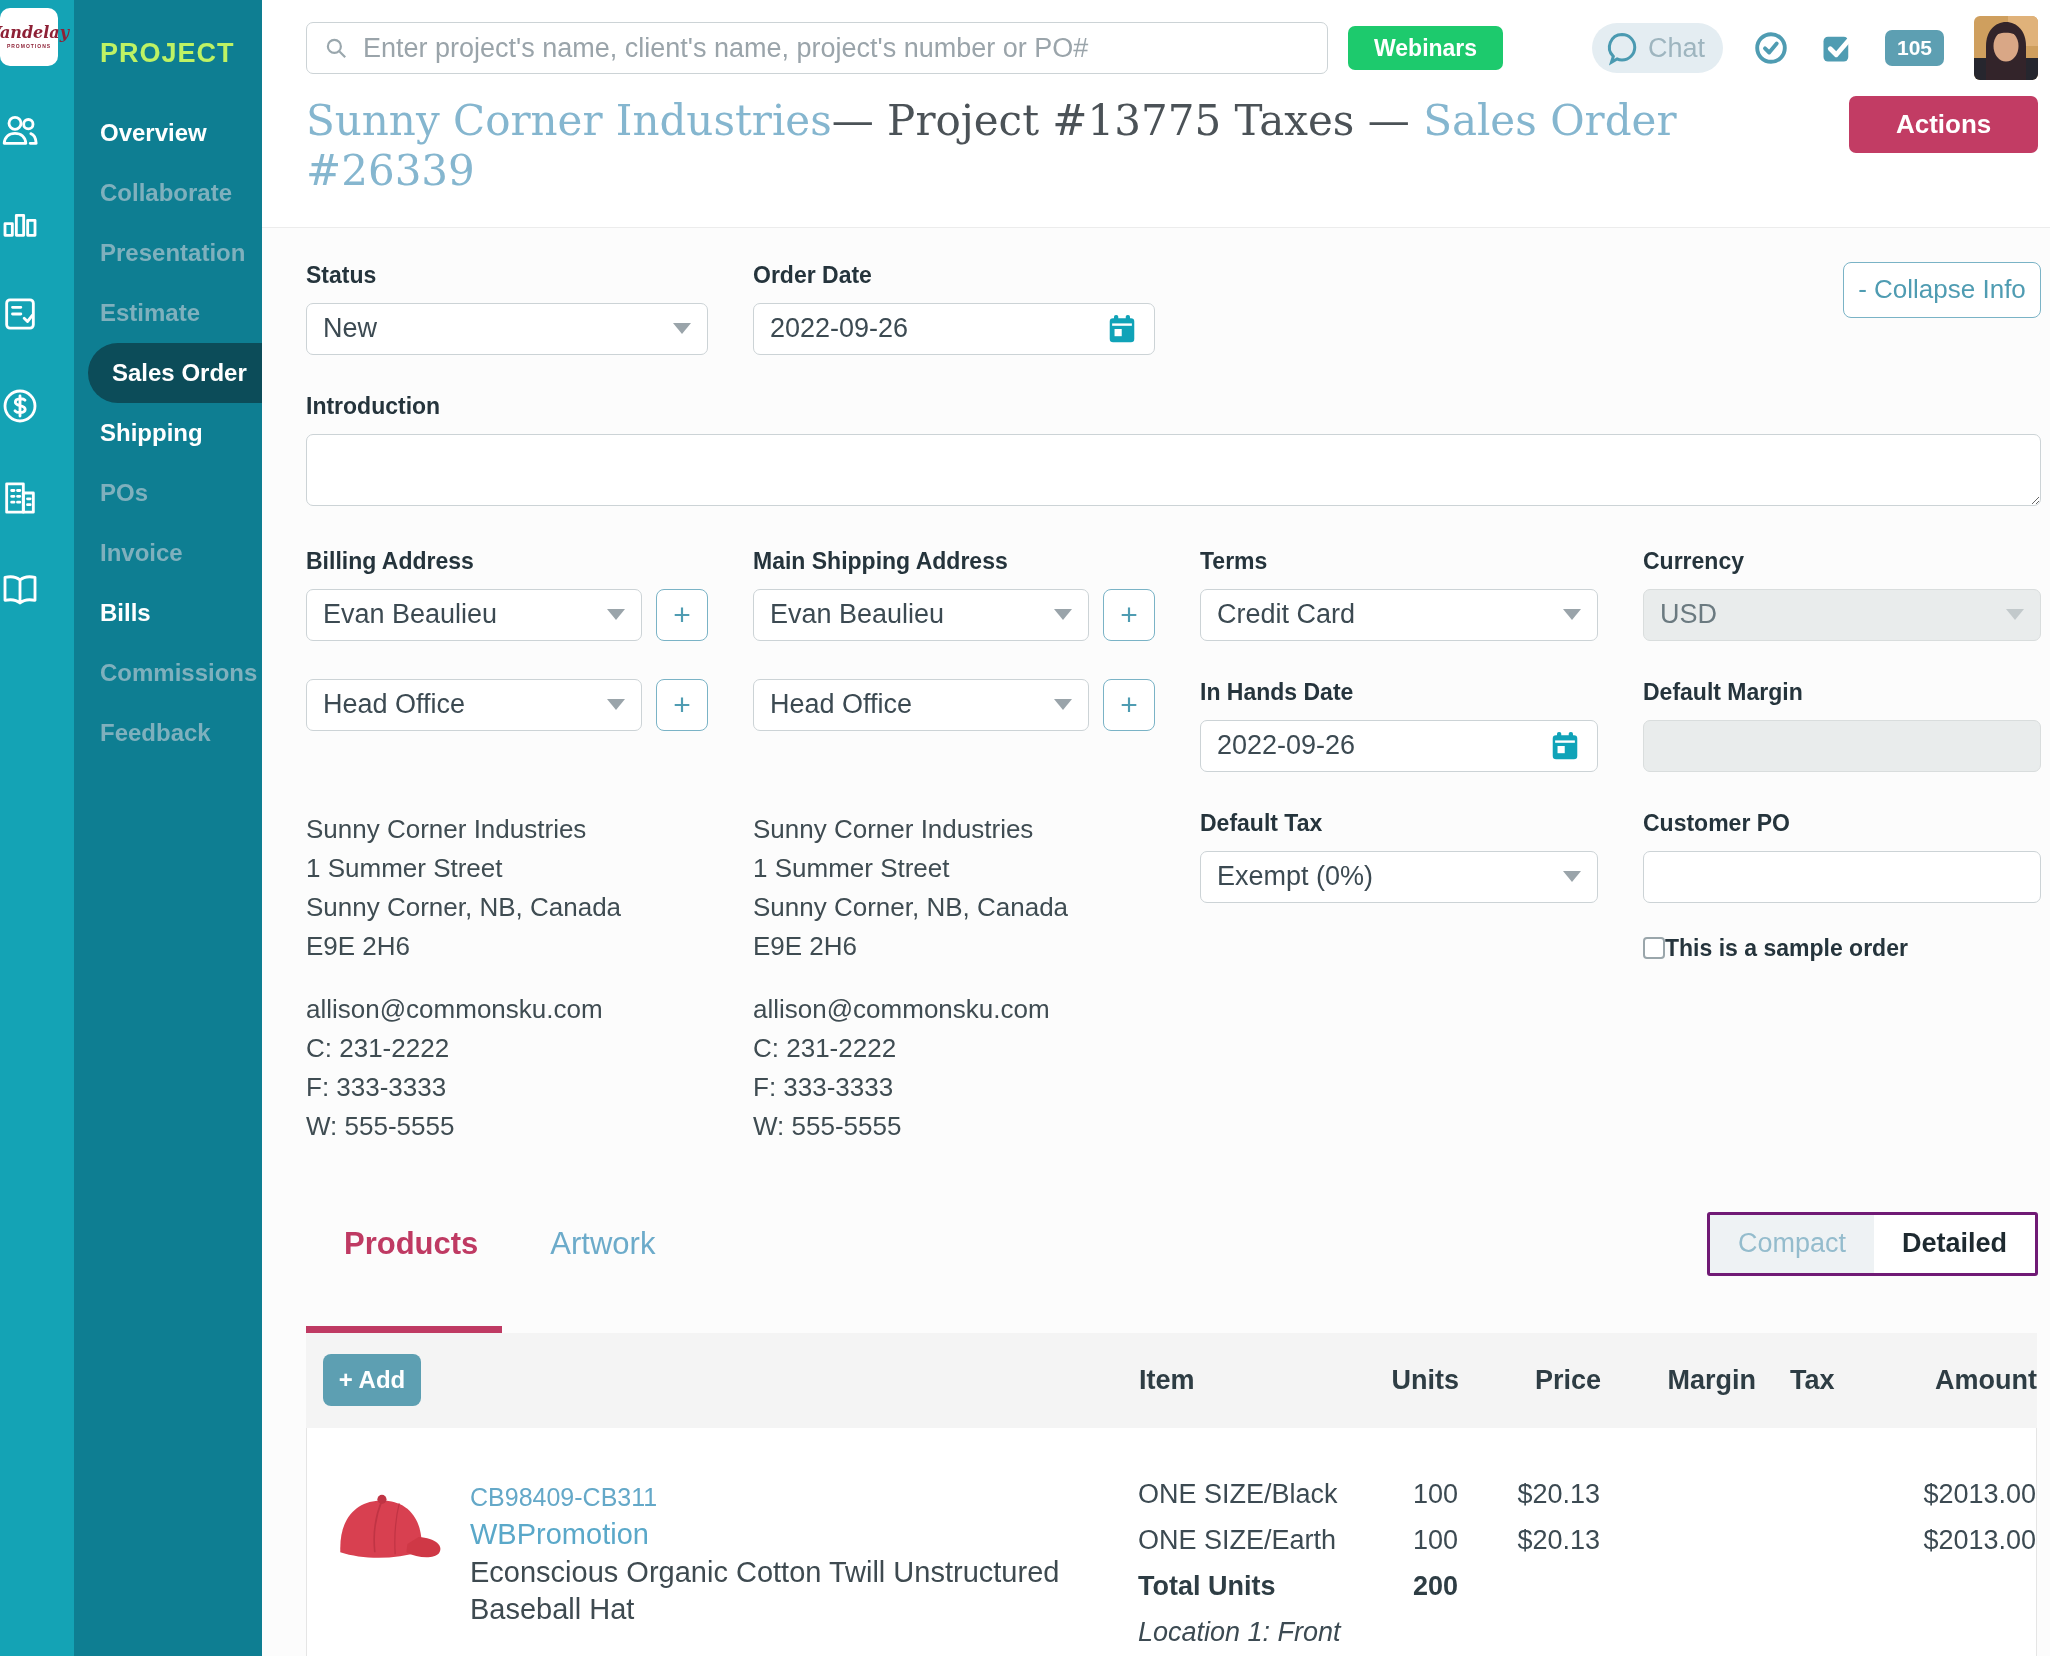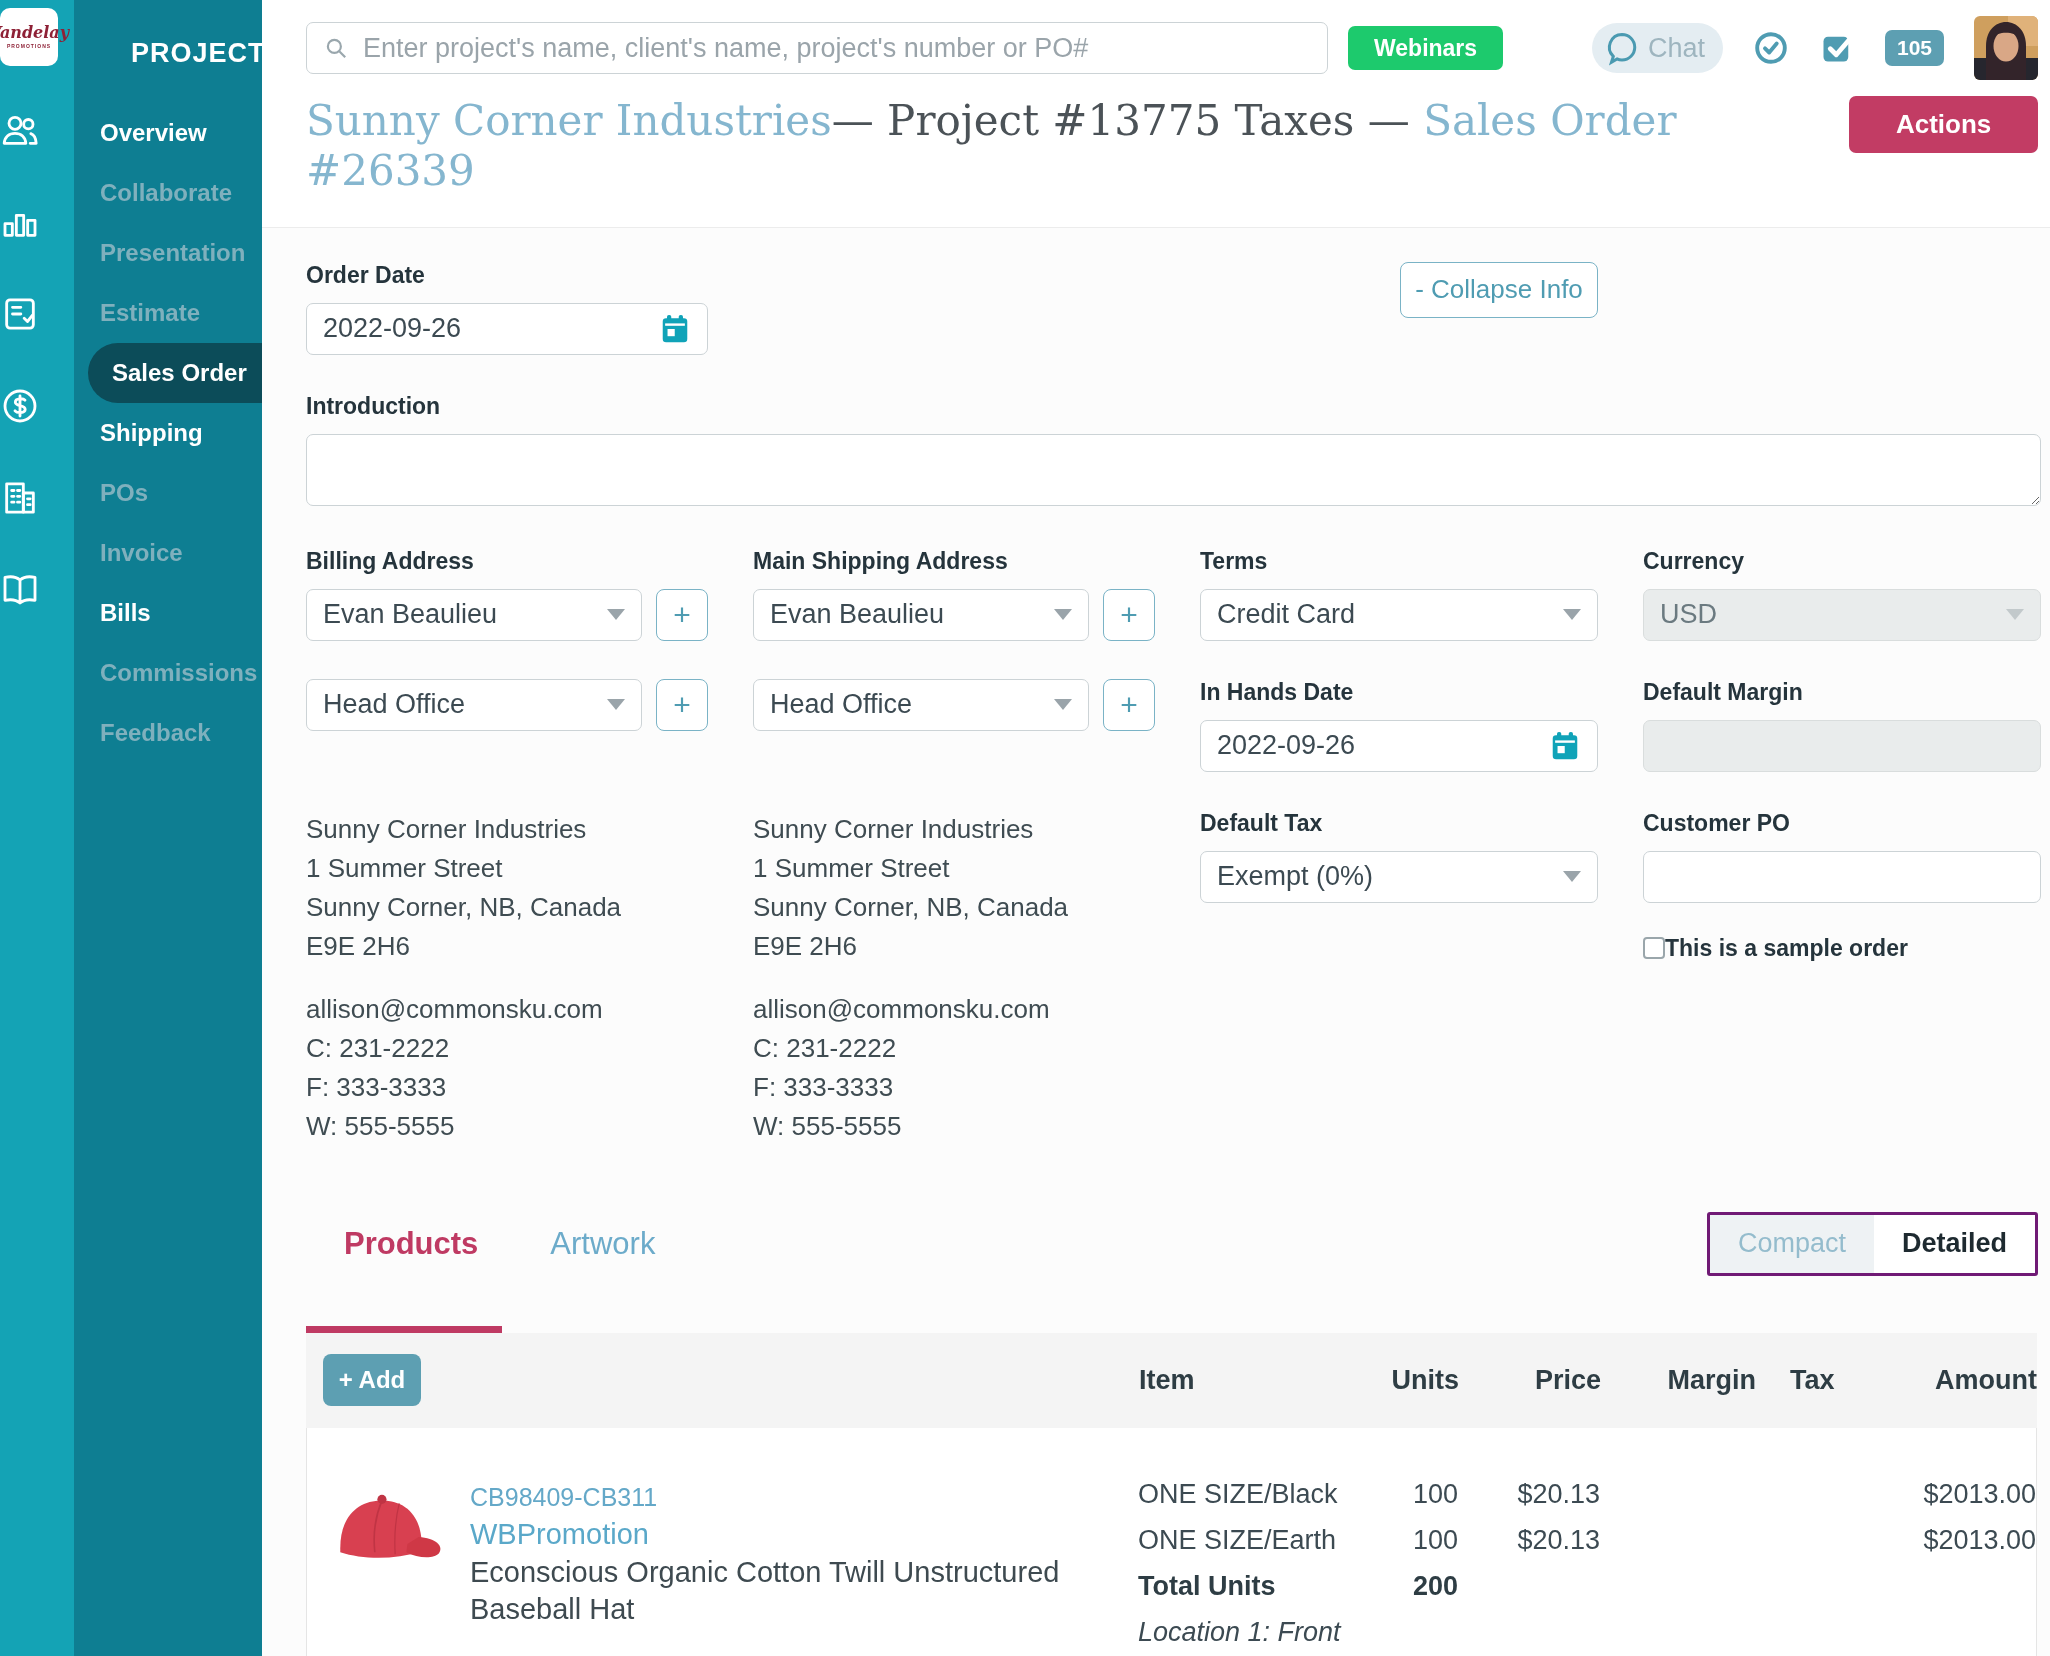--- a/index.html
+++ b/index.html
@@ -13,21 +13,21 @@
     display:flex; flex-direction:column; align-items:center; justify-content:center; cursor:pointer; }
   .logo-script { font-family:"DejaVu Serif", serif; font-style:italic; font-weight:bold;
     font-size:16px; color:#8e2136; line-height:1; }
   .logo-sub { font-size:5px; letter-spacing:1px; color:#8e2136; font-weight:bold; margin-top:2px; }
   .rail-icons { display:flex; flex-direction:column; gap:52px; margin-top:44px; }
   .rail-ic { width:40px; height:40px; cursor:pointer; }
   .rail-ic svg { width:40px; height:40px; stroke:#fff; fill:none; stroke-width:1.7; stroke-linecap:round; stroke-linejoin:round; }
 
   
   .sidebar { width:188px; flex:0 0 188px; background:#0e7e92; }
-  .sb-title { color:#ffffff; font-weight:bold; font-size:27px; letter-spacing:1px; padding:38px 0 34px 26px;margin-left:31px; }
+  .sb-title { color:#bef264; font-weight:bold; font-size:27px; letter-spacing:1px; padding:38px 0 34px 26px; }
   .sb-item { height:60px; display:flex; align-items:center; padding-left:26px;
     font-size:24px; font-weight:bold; cursor:pointer; color:#7fb0bd; }
   .sb-item.st-bright { color:#ffffff; }
   .sb-item.st-muted  { color:#7fb0bd; }
   .sb-item.st-active { color:#ffffff; background:#0c4c59; border-radius:30px 0 0 30px; margin-left:14px; padding-left:24px; }
 
   
   .main { flex:1; display:flex; flex-direction:column; background:#fcfcfc; min-width:0; }
   .topbar { background:#fff; display:flex; align-items:center; padding:16px 12px 8px 44px; }
   .search { width:1022px; height:52px; border:1px solid #ccd3d6; border-radius:7px; background:#fff;
@@ -252,20 +252,27 @@
         <span class="t-blue">Sunny Corner Industries</span><span class="t-dark">— Project #13775 Taxes —</span>
         <span class="t-blue">Sales Order #26339</span>
       </h1>
       <button class="actions">Actions</button>
     </div>
 
     <div class="content">
 
       <div class="form-grid">
 
+        <div>
+          <div class="fld-label">Status</div>
+          <div class="select">
+            <span>New</span>
+            <span class="chev"></span>
+          </div>
+        </div>
 
         <div>
           <div class="fld-label">Order Date</div>
           <div class="datebox">
             <span>2022-09-26</span>
             <svg viewBox="0 0 24 24">
                 <rect x="6" y="1.5" width="3.2" height="5" rx="1.4" fill="#10a3b8"></rect>
                 <rect x="14.8" y="1.5" width="3.2" height="5" rx="1.4" fill="#10a3b8"></rect>
                 <rect x="2.8" y="4" width="18.4" height="18" rx="2.5" fill="#10a3b8"></rect>
                 <rect x="4.6" y="7.8" width="14.8" height="1.8" fill="#fff"></rect>

